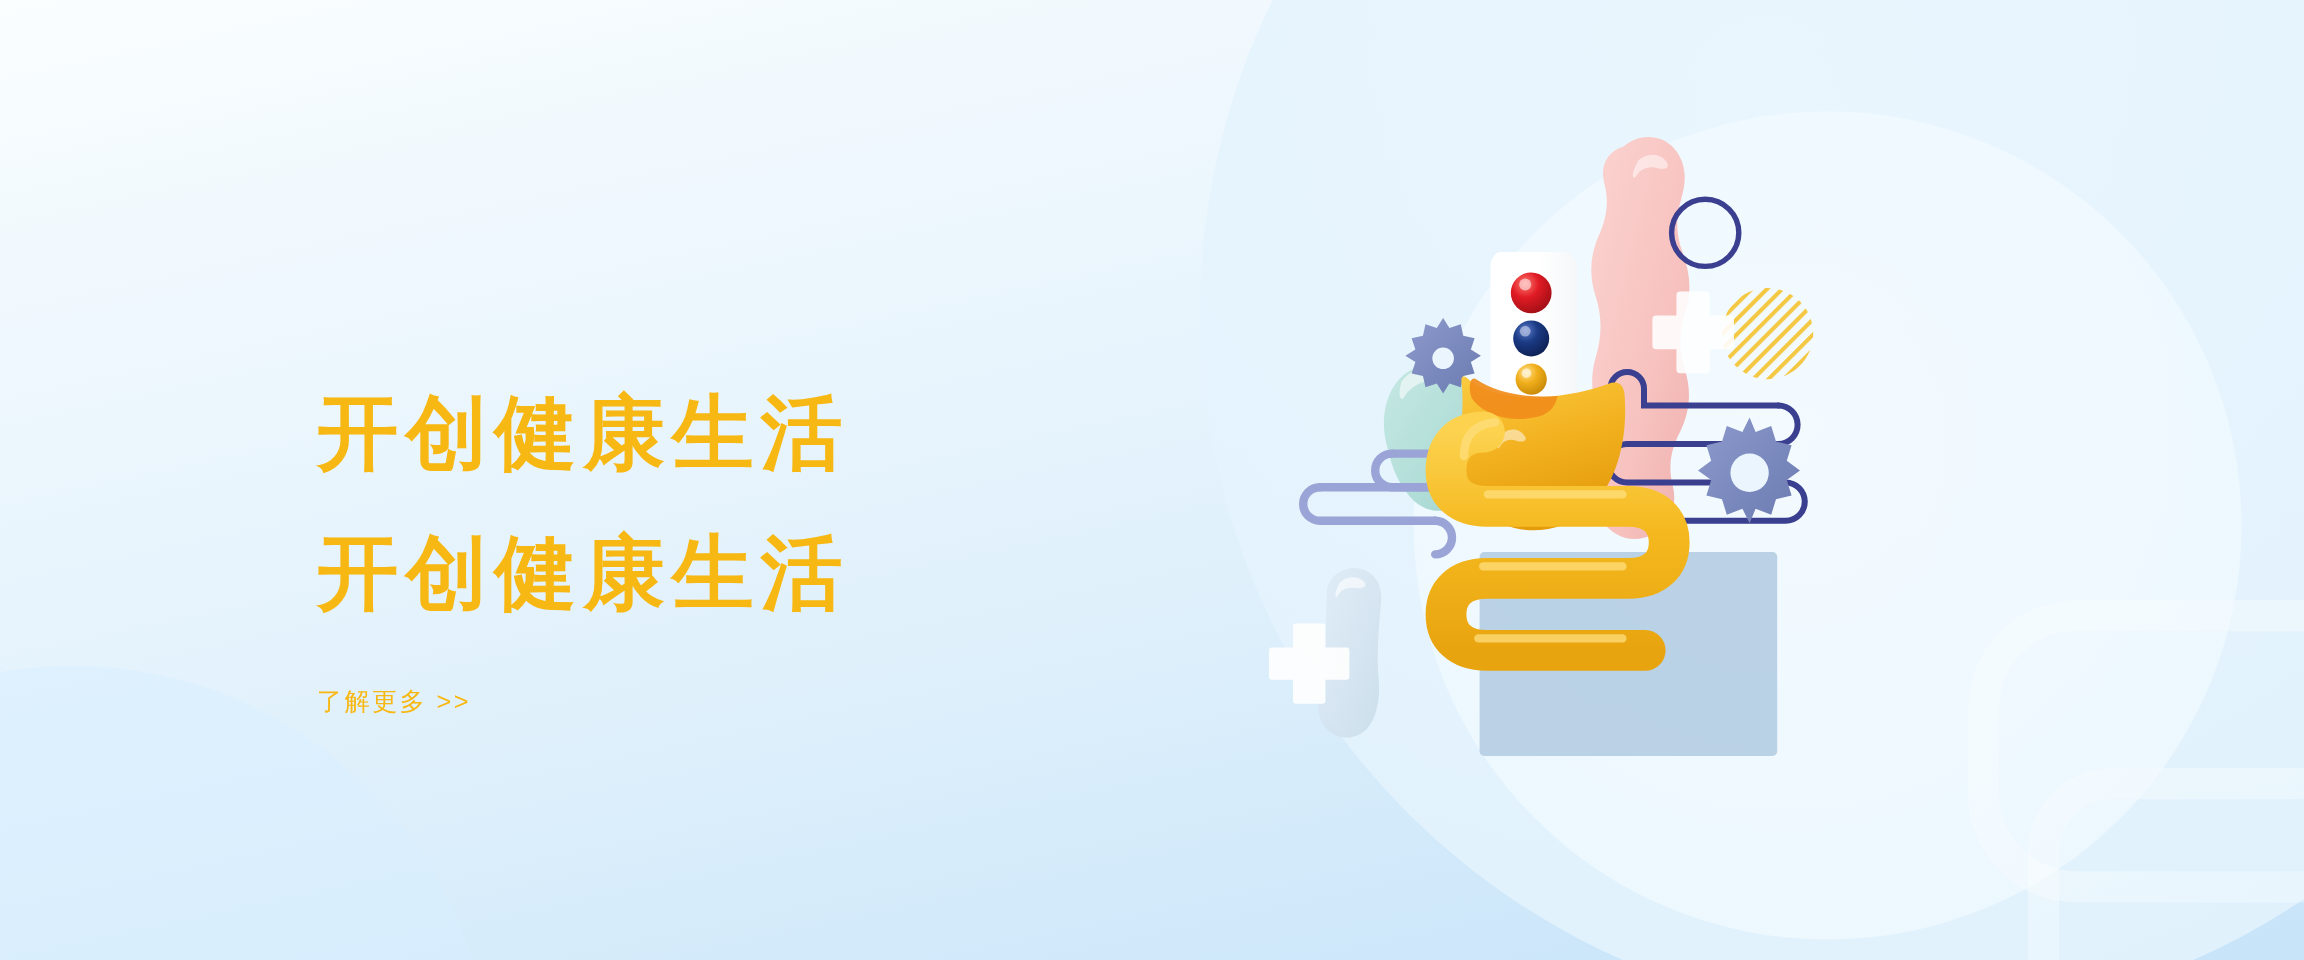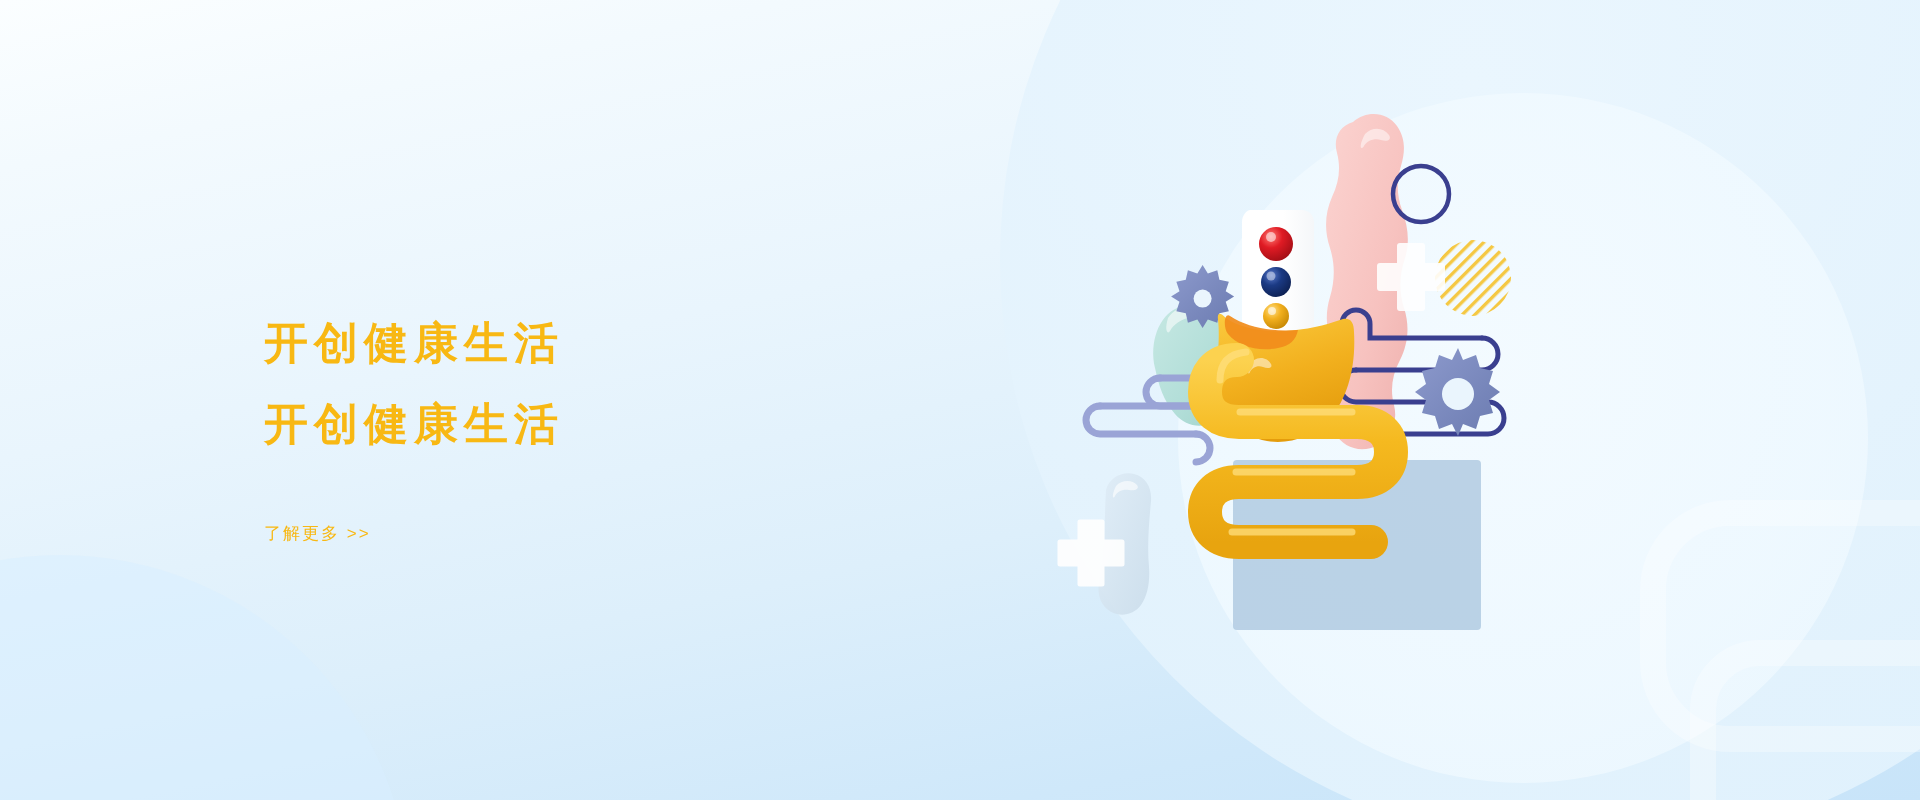--- a/index.html
+++ b/index.html
@@ -37,33 +37,33 @@
   }
   #bgR1{left:1640px;top:500px;width:330px;height:200px;}
   #bgR2{left:1690px;top:640px;width:330px;height:180px;border-radius:70px;}
 
   
   .copy{
     position:absolute;left:264px;top:310px;width:640px;
   }
   .headline{
     color:#f8b813;
-    font-size:44px;
+    font-size:68px;
     font-weight:700;
     letter-spacing:6px;
     line-height:1.52;
     margin:0;
     white-space:nowrap;
   }
   .headline.l2{margin-top:14px;}
   .more-link{
     display:inline-block;
-    margin-top:64px;
+    margin-top:40px;
     color:#f8b813;
-    font-size:17px;
+    font-size:21px;
     letter-spacing:2px;
     text-decoration:none;
     cursor:pointer;
   }
 
   
   .art{
     position:absolute;left:1040px;top:60px;width:620px;height:620px;
   }
   .art svg{display:block;width:620px;height:620px;}

